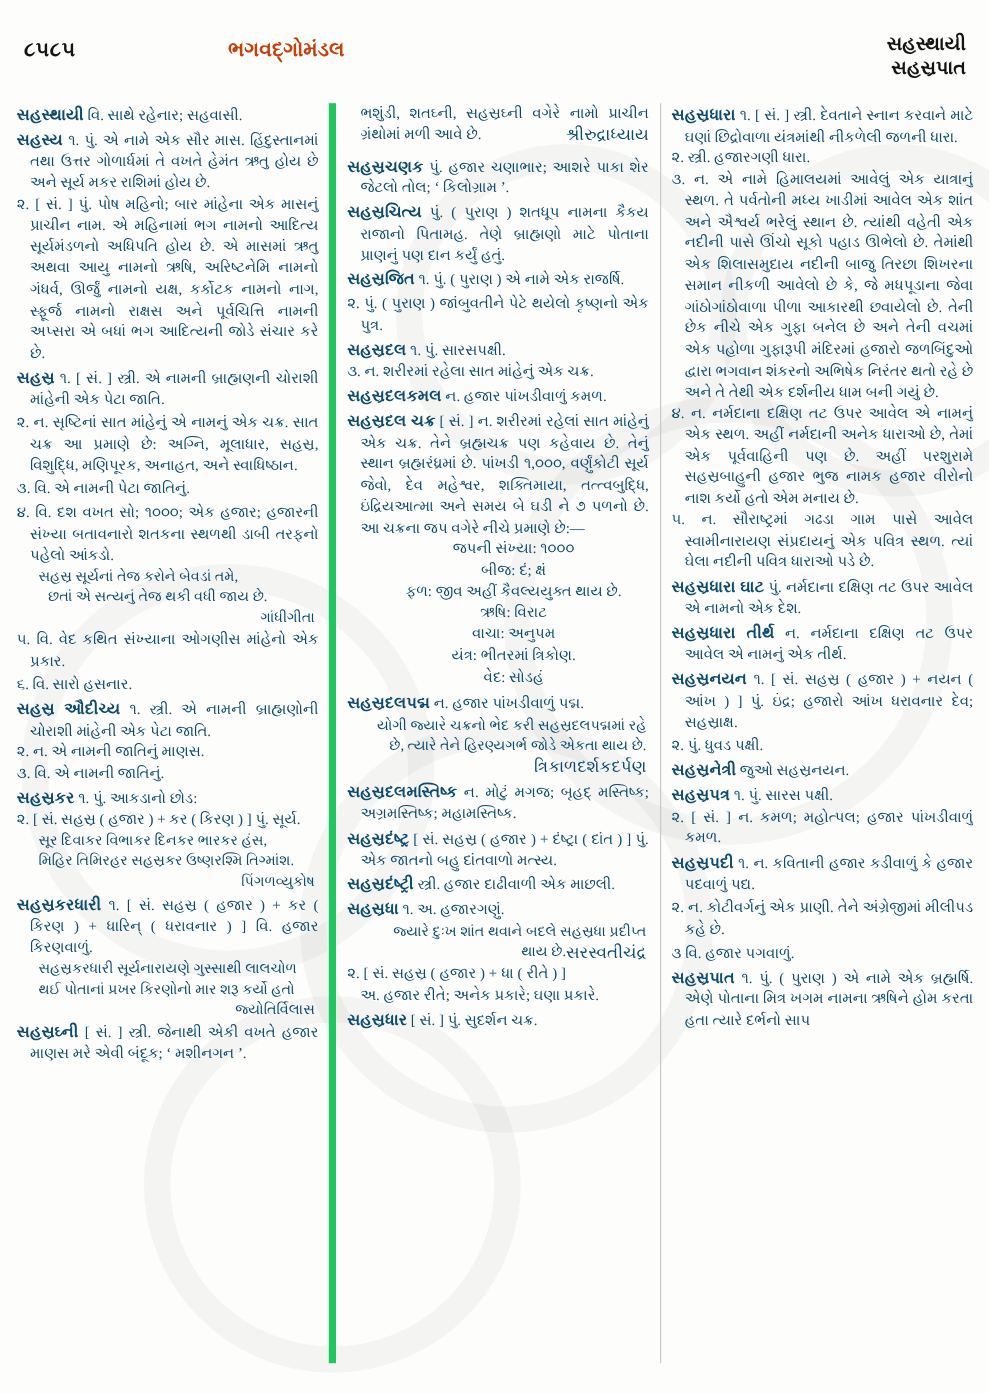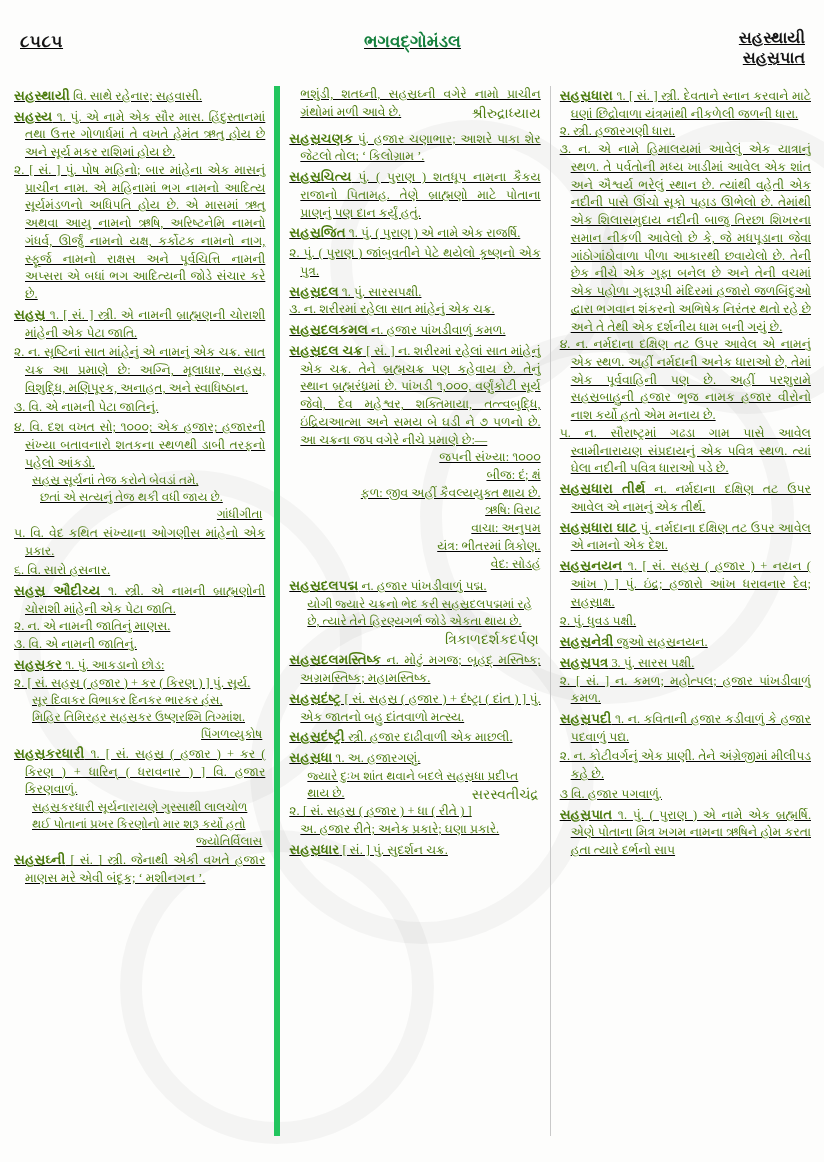--- a/index.html
+++ b/index.html
@@ -11,21 +11,20 @@
   body {
     font-family: "Liberation Serif", "DejaVu Serif", serif;
   }
   #page {
     position: relative;
     width: 824px;
     height: 1162px;
     background: #fdfdfc;
     overflow: hidden;
     box-sizing: border-box;
-    text-decoration: underline;
   }
   
   .watermark {
     position: absolute;
     border-radius: 50%;
     border: 22px solid rgba(0,0,0,0.035);
     pointer-events: none;
     z-index: 0;
   }
   .wm1 { width: 300px; height: 300px; left: 18px;  top: 470px; }
@@ -55,24 +54,24 @@
   .folio {
     font-size: 17px;
     font-weight: bold;
     letter-spacing: .5px;
     color: #141414;
     padding-top: 4px;
     width: 170px;
   }
   .book-title {
     flex: 1;
-    text-align: center;
+    text-align: left;
     font-size: 17px;
     font-weight: bold;
-    color: #15803d;
+    color: #c2410c;
     padding-top: 4px;
   }
   .head-guides {
     width: 170px;
     text-align: right;
     font-size: 16px;
     font-weight: bold;
     color: #141414;
     line-height: 1.25;
   }
@@ -80,21 +79,21 @@
   
   .columns {
     display: flex;
     height: 1050px;
     margin-top: 2px;
   }
   .col {
     width: 265px;
     font-size: 12.4px;
     line-height: 1.43;
-    color: #4d7c0f;
+    color: #0c4a6e;
     text-align: justify;
     position: relative;
     overflow: hidden;
   }
   .col.c1 { padding-right: 9px; }
   .col.c2 { padding: 0 9px; border-left: 6px solid #22c55e; border-right: 1px solid #c9c9c9; }
   .col.c3 { padding-left: 9px; }
 
   
   .entry { margin: 0 0 1px 0; }
@@ -113,40 +112,40 @@
   }
   .gap { height: 4px; }
   .gap-sm { height: 2px; }
 
   
   .quote {
     padding-left: 18px;
     padding-right: 2px;
     font-size: 12px;
     line-height: 1.4;
-    text-align: left;
+    text-align: right;
     text-indent: 0;
   }
   .quote-verse { text-align: left; }
   .quote-verse .l2 { padding-left: 8px; }
   .cite {
     text-align: right;
     font-size: 12px;
     padding-right: 1px;
     text-indent: 0;
     padding-left: 0;
   }
   .cite-inline {
     float: right;
     font-size: 14px;
   }
   .sublist {
     padding-left: 26px;
     text-indent: 0;
-    text-align: right;
+    text-align: center;
   }
   .clearfix::after { content: ""; display: block; clear: both; }
 </style>
 </head>
 <body>
 
 <div id="page">
 
   <div class="watermark wm1"></div>
   <div class="watermark wm2"></div>
@@ -315,39 +314,39 @@
 
         <div class="entry">
           <p class="sense"><span class="headword">સહસ્રધારા</span><span> ૧. [ સં. ] સ્ત્રી. દેવતાને સ્નાન કરવાને માટે ઘણાં છિદ્રોવાળા યંત્રમાંથી નીકળેલી જળની ધારા.</span></p>
           <p class="sense">૨. સ્ત્રી. હજારગણી ધારા.</p>
           <p class="sense">૩. ન. એ નામે હિમાલયમાં આવેલું એક યાત્રાનું સ્થળ. તે પર્વતોની મધ્ય ખાડીમાં આવેલ એક શાંત અને ઐશ્વર્ય ભરેલું સ્થાન છે. ત્યાંથી વહેતી એક નદીની પાસે ઊંચો સૂકો પહાડ ઊભેલો છે. તેમાંથી એક શિલાસમુદાય નદીની બાજુ તિરછા શિખરના સમાન નીકળી આવેલો છે કે, જે મધપૂડાના જેવા ગાંઠોગાંઠોવાળા પીળા આકારથી છવાયેલો છે. તેની છેક નીચે એક ગુફા બનેલ છે અને તેની વચમાં એક પહોળા ગુફારૂપી મંદિરમાં હજારો જળબિંદુઓ દ્વારા ભગવાન શંકરનો અભિષેક નિરંતર થતો રહે છે અને તે તેથી એક દર્શનીય ધામ બની ગયું છે.</p>
           <p class="sense">૪. ન. નર્મદાના દક્ષિણ તટ ઉપર આવેલ એ નામનું એક સ્થળ. અહીં નર્મદાની અનેક ધારાઓ છે, તેમાં એક પૂર્વવાહિની પણ છે. અહીં પરશુરામે સહસ્રબાહુની હજાર ભુજ નામક હજાર વીરોનો નાશ કર્યો હતો એમ મનાય છે.</p>
           <p class="sense">૫. ન. સૌરાષ્ટ્રમાં ગઢડા ગામ પાસે આવેલ સ્વામીનારાયણ સંપ્રદાયનું એક પવિત્ર સ્થળ. ત્યાં ઘેલા નદીની પવિત્ર ધારાઓ પડે છે.</p>
         </div>
 
         <div class="entry">
+          <p class="sense"><span class="headword">સહસ્રધારા ઘાટ</span><span> પું. નર્મદાના દક્ષિણ તટ ઉપર આવેલ એ નામનો એક દેશ.</span></p>
+        </div>
+
+        <div class="entry">
           <p class="sense"><span class="headword">સહસ્રધારા તીર્થ</span><span> ન. નર્મદાના દક્ષિણ તટ ઉપર આવેલ એ નામનું એક તીર્થ.</span></p>
         </div>
 
         <div class="entry">
-          <p class="sense"><span class="headword">સહસ્રધારા ઘાટ</span><span> પું. નર્મદાના દક્ષિણ તટ ઉપર આવેલ એ નામનો એક દેશ.</span></p>
-        </div>
-
-        <div class="entry">
           <p class="sense"><span class="headword">સહસ્રનયન</span><span> ૧. [ સં. સહસ્ર ( હજાર ) + નયન ( આંખ ) ] પું. ઇંદ્ર; હજારો આંખ ધરાવનાર દેવ; સહસ્રાક્ષ.</span></p>
           <div class="gap-sm"></div>
           <p class="sense">૨. પું. ધુવડ પક્ષી.</p>
         </div>
 
         <div class="entry">
           <p class="sense"><span class="headword">સહસ્રનેત્રી</span><span> જુઓ સહસ્રનયન.</span></p>
         </div>
 
         <div class="entry">
-          <p class="sense"><span class="headword">સહસ્રપત્ર</span><span> 3. પું. સારસ પક્ષી.</span></p>
+          <p class="sense"><span class="headword">સહસ્રપત્ર</span><span> ૧. પું. સારસ પક્ષી.</span></p>
           <p class="sense">૨. [ સં. ] ન. કમળ; મહોત્પલ; હજાર પાંખડીવાળું કમળ.</p>
         </div>
 
         <div class="entry">
           <p class="sense"><span class="headword">સહસ્રપદી</span><span> ૧. ન. કવિતાની હજાર કડીવાળું કે હજાર પદવાળું પદ્ય.</span></p>
           <div class="gap-sm"></div>
           <p class="sense">૨. ન. કોટીવર્ગનું એક પ્રાણી. તેને અંગ્રેજીમાં મીલીપડ કહે છે.</p>
           <div class="gap-sm"></div>
           <p class="sense">૩ વિ. હજાર પગવાળું.</p>
         </div>

